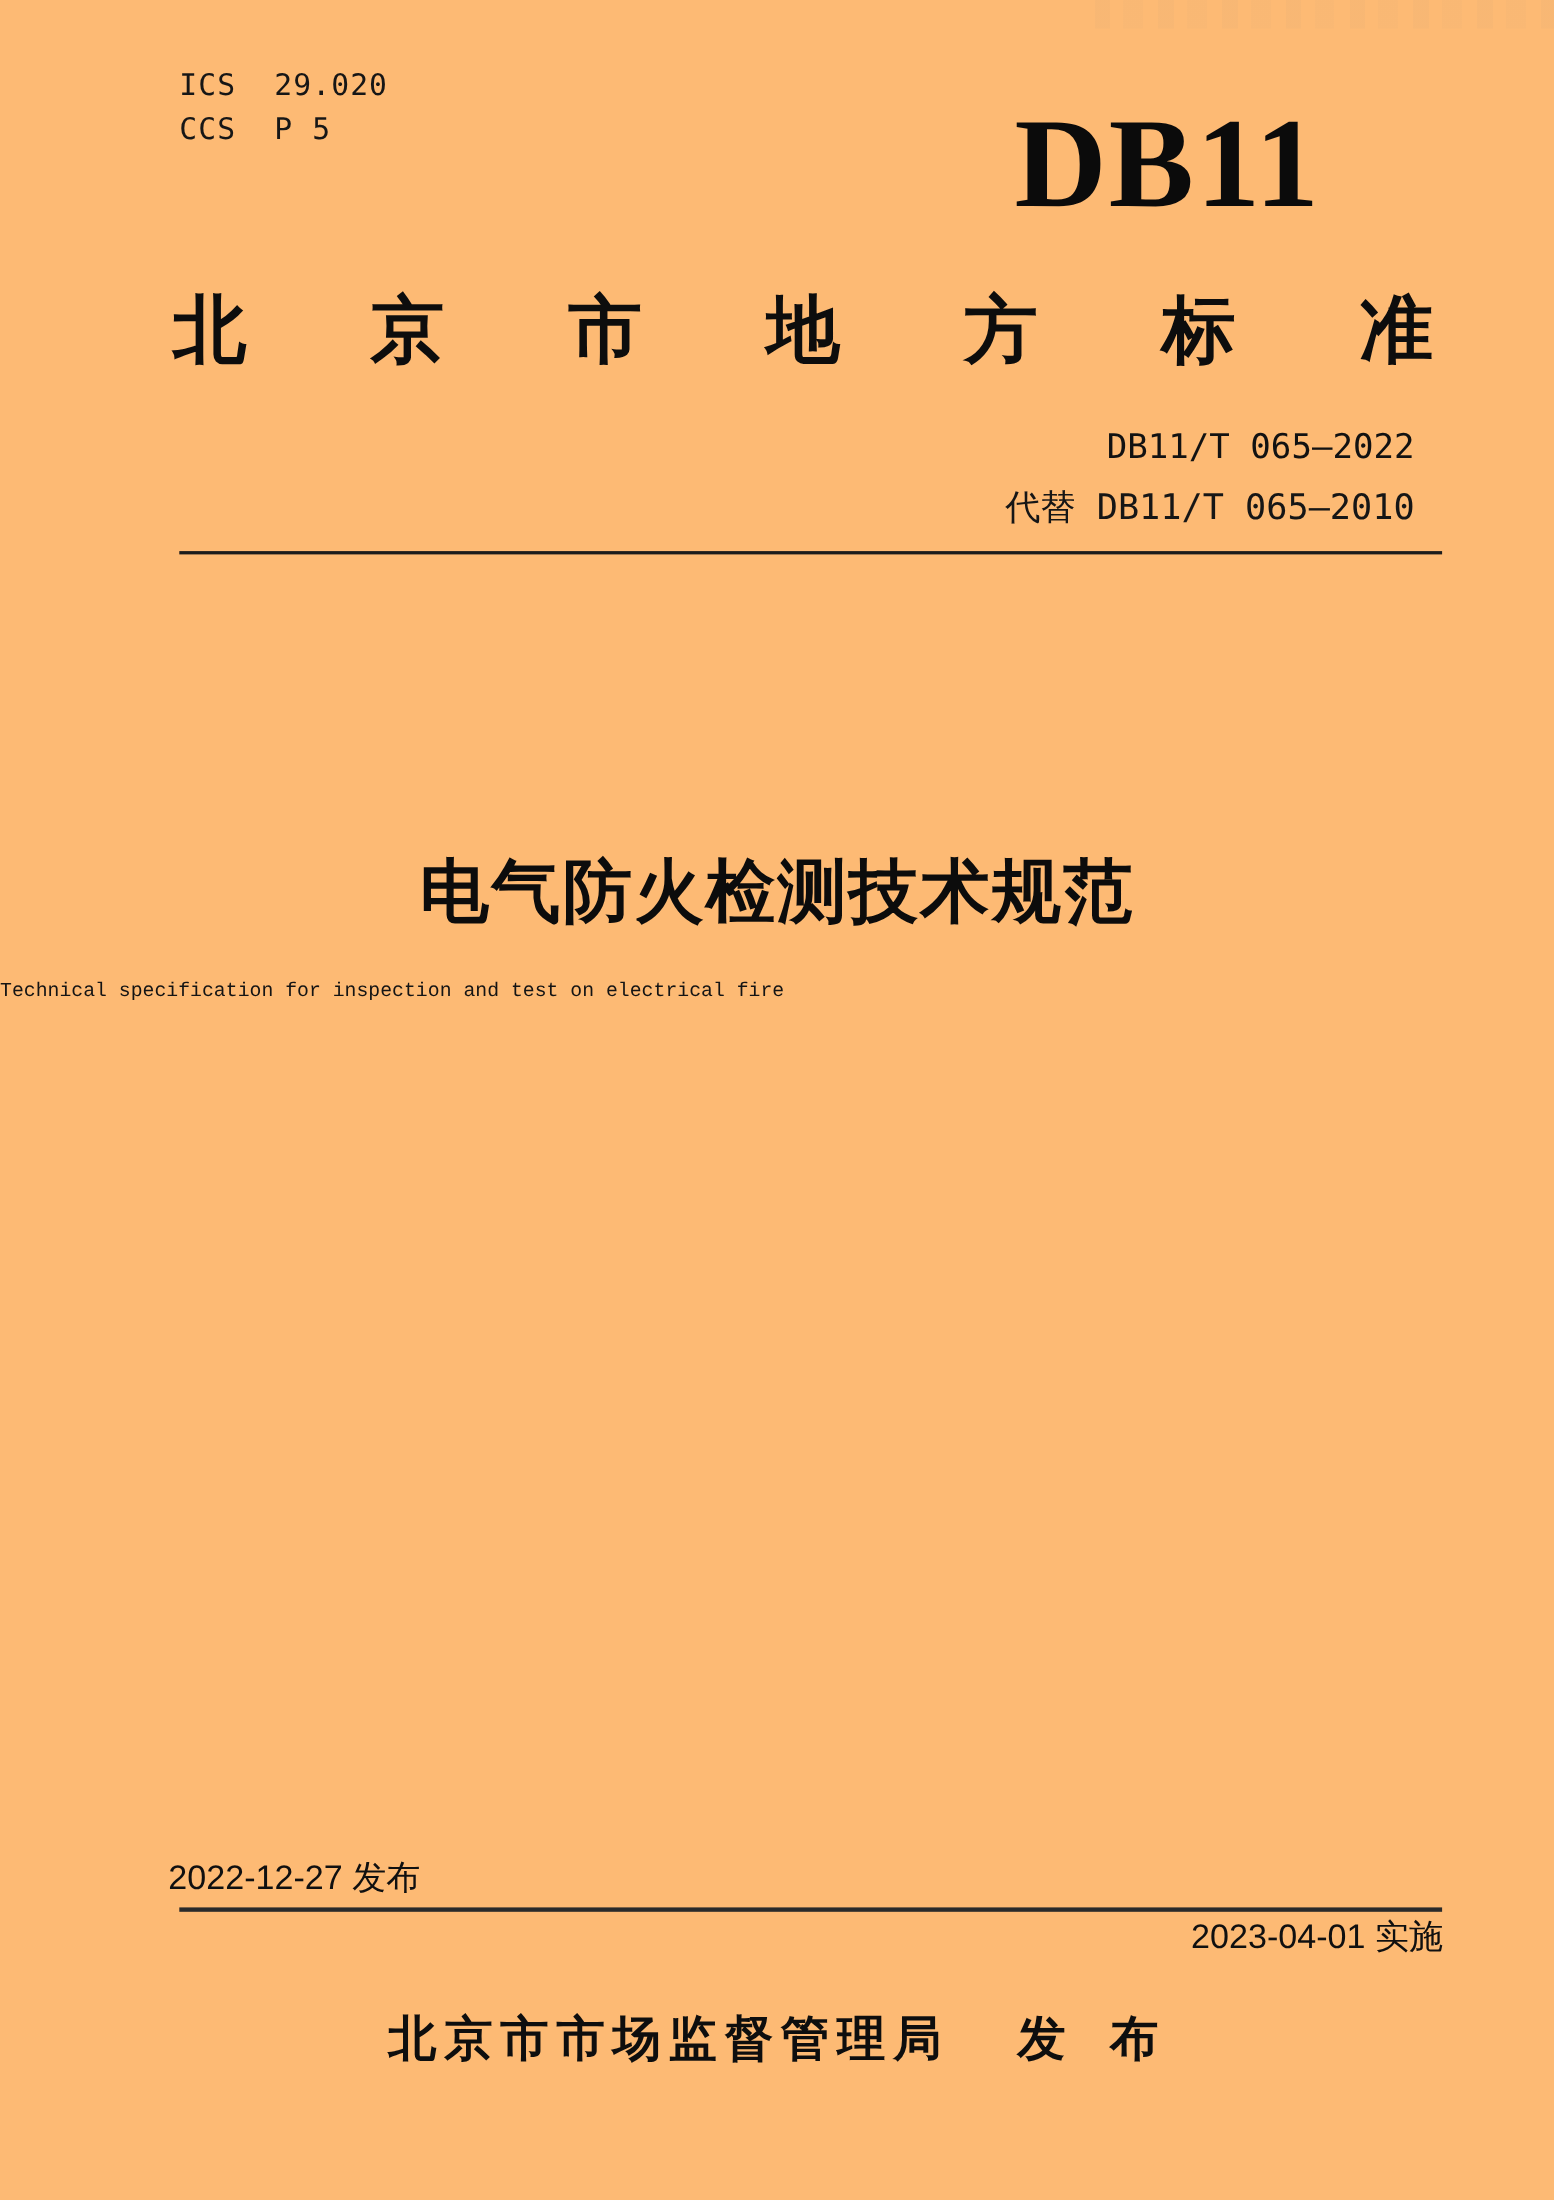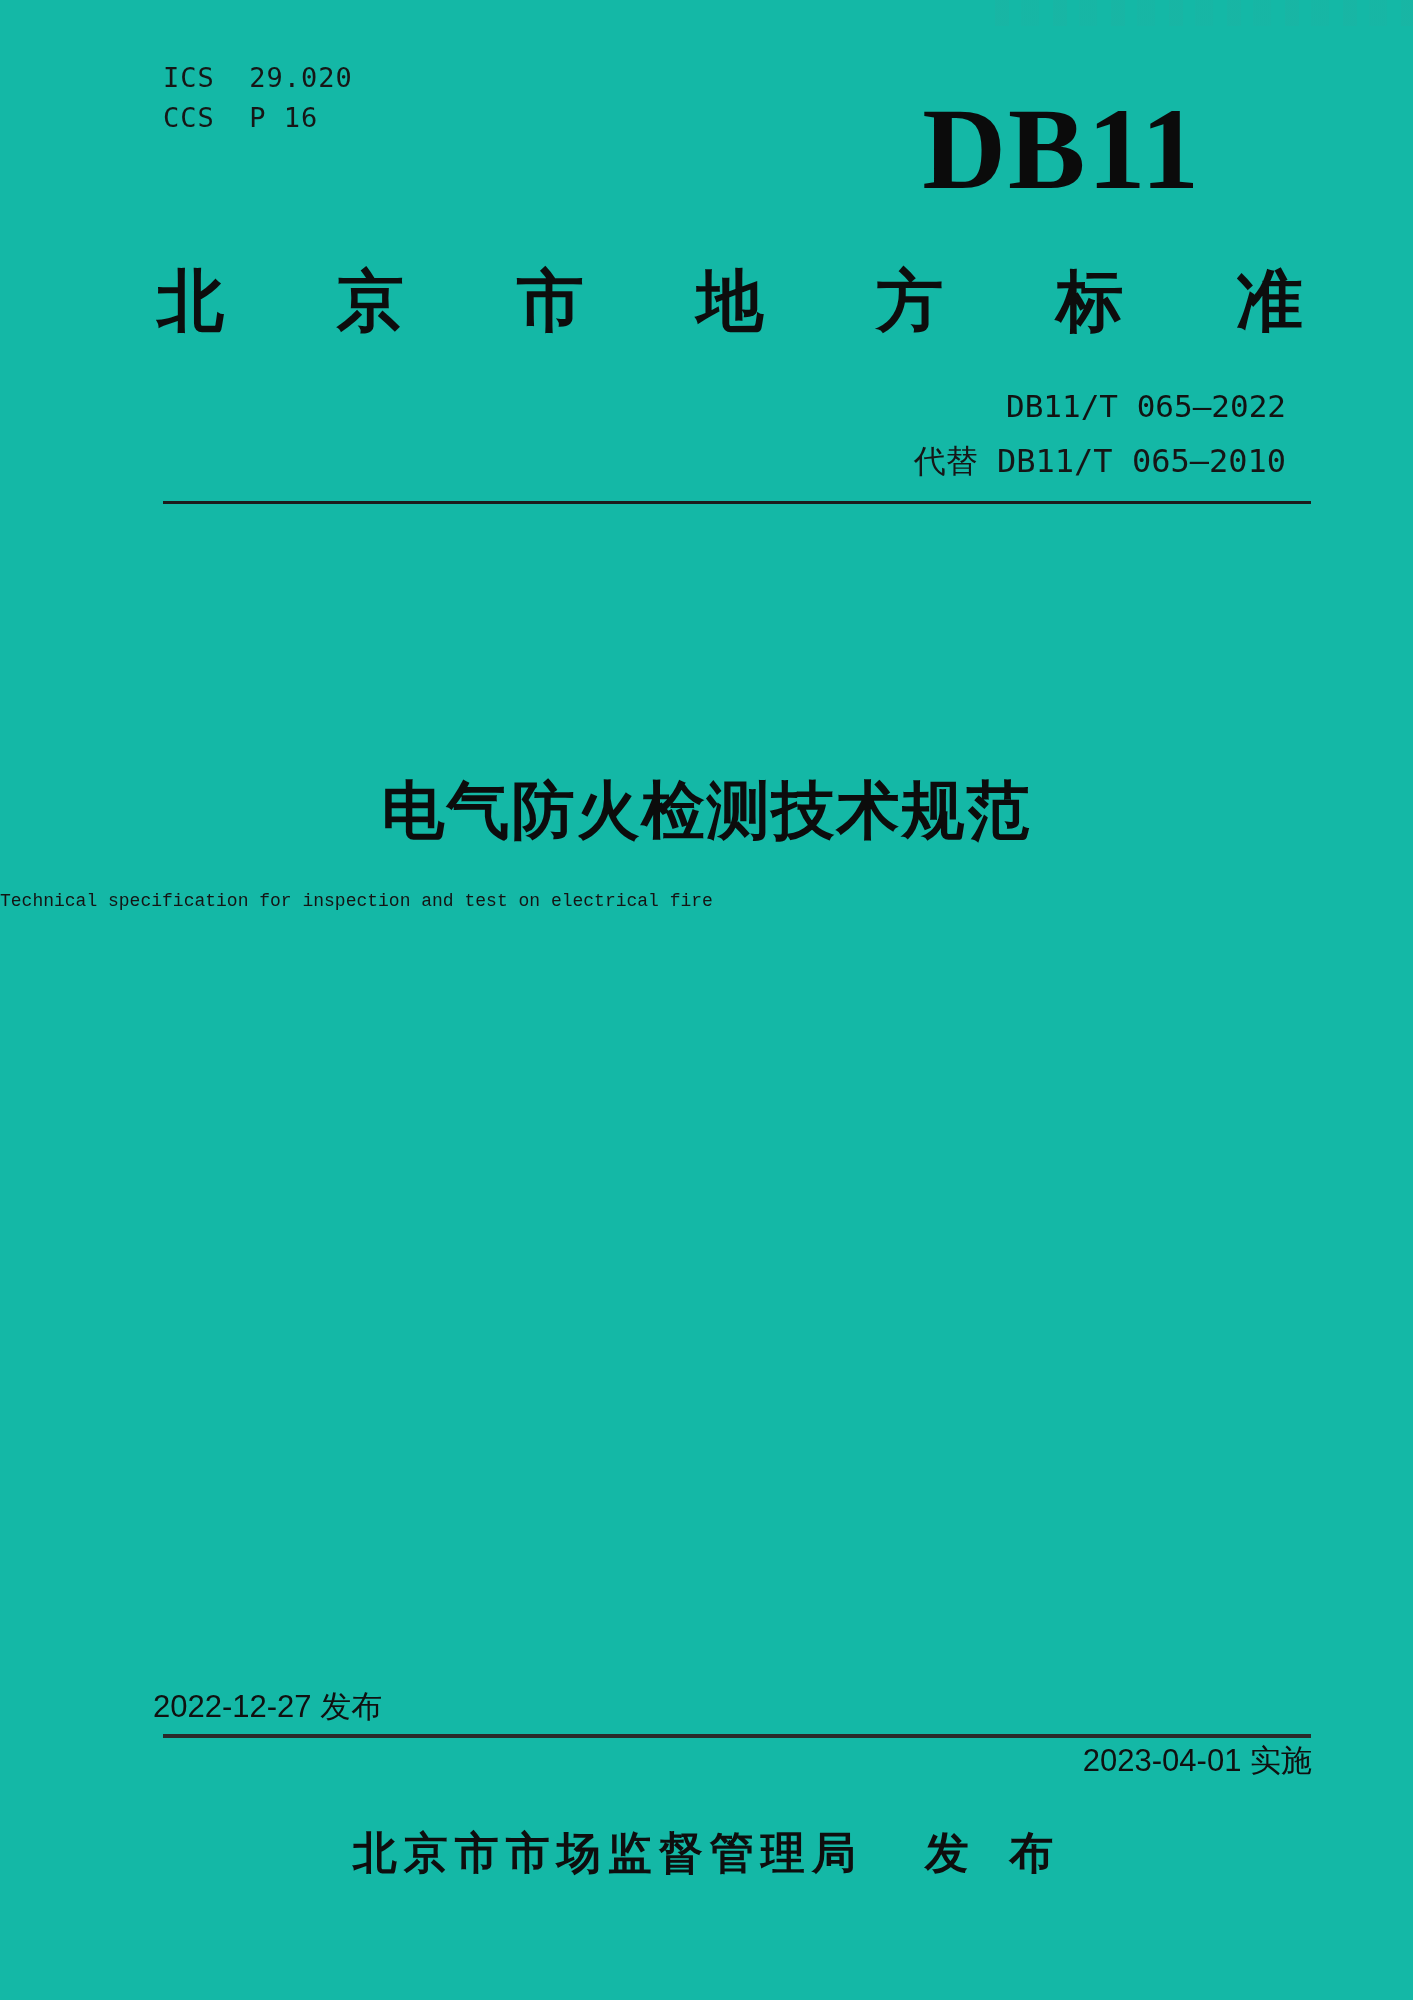--- a/index.html
+++ b/index.html
@@ -1,20 +1,20 @@
 <!DOCTYPE html>
 <html><head>
 <meta charset="utf-8">
 <style>
   html, body { margin: 0; padding: 0; background: #e8e8e8; }
   .page {
     position: relative;
     width: 1413px;
     height: 2000px;
-    background: #14b8a6;
+    background: #fdba74;
     font-family: "Liberation Sans", sans-serif;
     color: #111111;
     overflow: hidden;
   }
 
   
   .scan-artifact {
     position: absolute;
     left: 995px; top: 0; width: 418px; height: 26px;
     background:
@@ -136,21 +136,21 @@
   }
 </style>
 </head>
 <body>
 
 <div class="page">
 
   <div class="scan-artifact"></div>
 
   <div class="ics-code">ICS  29.020</div>
-  <div class="ccs-code">CCS  P 16</div>
+  <div class="ccs-code">CCS  P 5</div>
 
   <div class="db11-logo">DB11</div>
 
   <div class="std-type">
     <span>北</span>
     <span>京</span>
     <span>市</span>
     <span>地</span>
     <span>方</span>
     <span>标</span>

